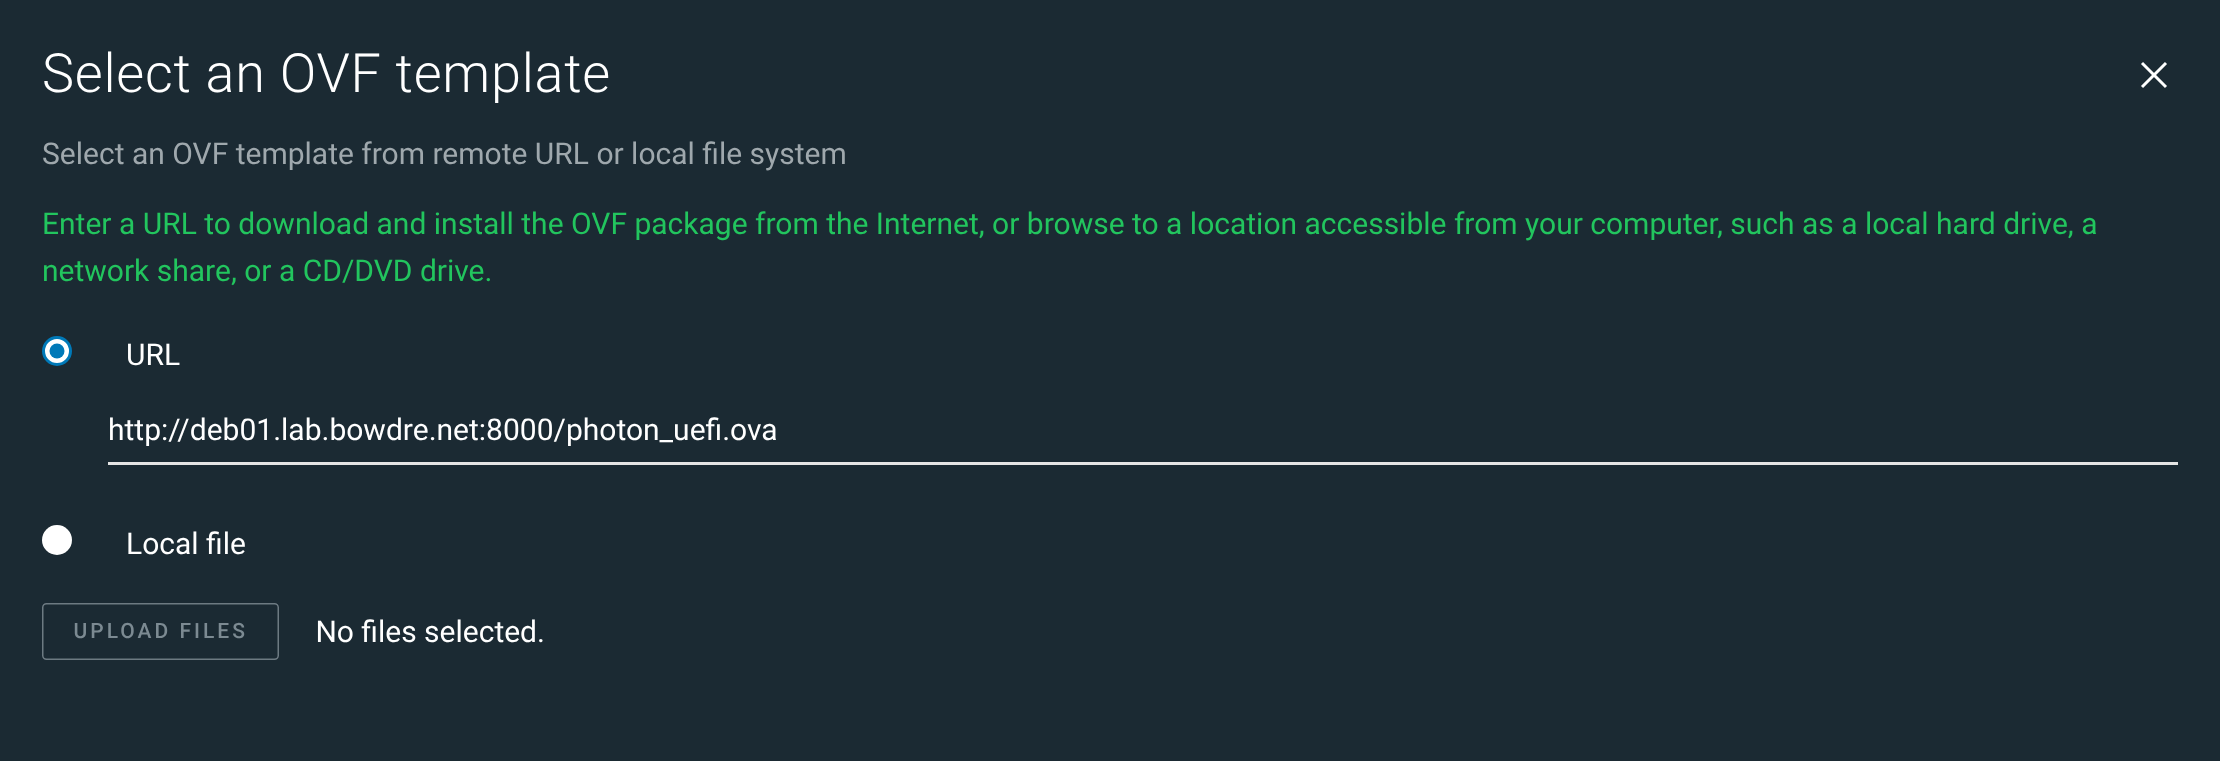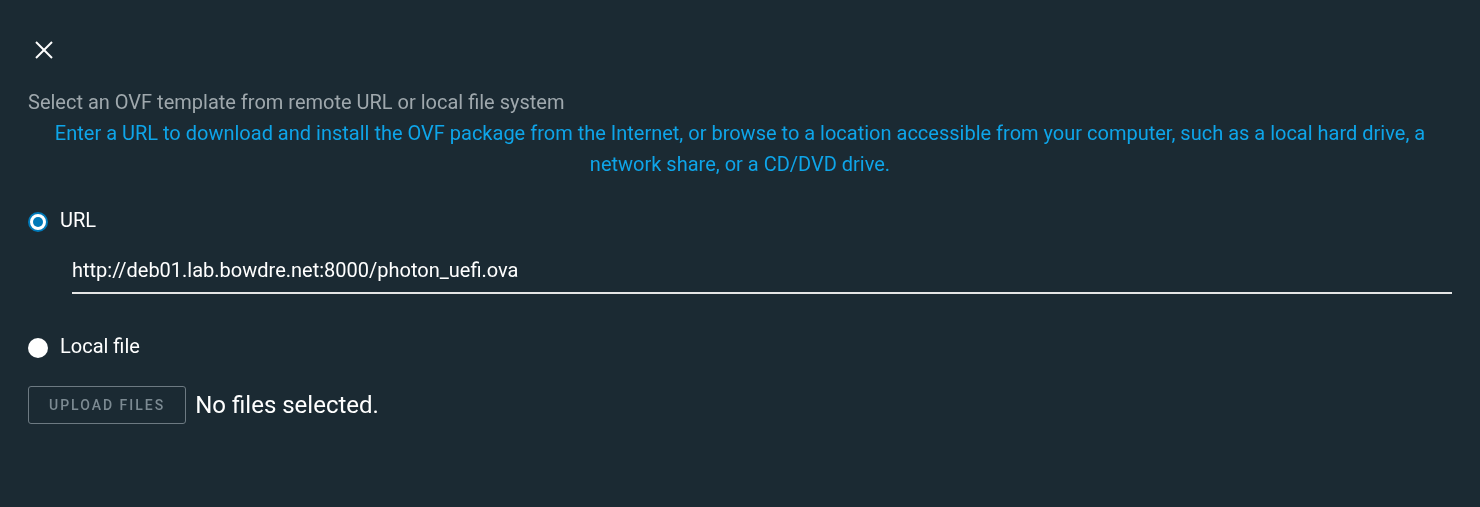--- a/index.html
+++ b/index.html
@@ -37,35 +37,35 @@
     }
     .close-btn svg {
       width: 24px;
       height: 24px;
       stroke: #ffffff;
       stroke-width: 2;
     }
     .subtitle {
       font-size: 20px;
       color: #9fa8ad;
-      margin-bottom: 4px;
+      margin-bottom: 20px;
       font-weight: 400;
     }
     .description {
       font-size: 20px;
-      color: #0ea5e9;
+      color: #22c55e;
       line-height: 1.55;
       margin-bottom: 28px;
       font-weight: 400;
-      text-align: center;
     }
     .radio-group {
       display: flex;
-      align-items: flex-end;
+      align-items: flex-start;
       margin-bottom: 18px;
+      gap: 24px;
     }
     .radio-outer {
       width: 20px;
       height: 20px;
       border-radius: 50%;
       background-color: #ffffff;
       display: flex;
       align-items: center;
       justify-content: center;
       margin-right: 12px;
@@ -108,45 +108,46 @@
     .url-input::placeholder {
       color: #6d7a82;
     }
     .local-file-section {
       margin-top: 12px;
     }
     .upload-row {
       display: flex;
       align-items: center;
       margin-top: 28px;
-      gap: 9px;
+      gap: 24px;
     }
     .upload-btn {
       background-color: transparent;
       border: 1px solid #6d7a82;
       color: #7c8a92;
       font-size: 14px;
       letter-spacing: 2px;
       padding: 10px 20px;
       cursor: pointer;
       font-family: inherit;
       font-weight: 500;
       text-transform: uppercase;
       border-radius: 3px;
     }
     .upload-status {
-      font-size: 24px;
+      font-size: 20px;
       color: #ffffff;
       font-weight: 400;
     }
   </style>
 </head>
 <body>
 
 <div class="header">
+  <h1 class="title">Select an OVF template</h1>
   <div class="close-btn">
     <svg viewBox="0 0 24 24" fill="none">
       <line x1="4" y1="4" x2="20" y2="20"></line>
       <line x1="20" y1="4" x2="4" y2="20"></line>
     </svg>
   </div>
 </div>
 
 <div class="subtitle">Select an OVF template from remote URL or local file system</div>
 <div class="description">Enter a URL to download and install the OVF package from the Internet, or browse to a location accessible from your computer, such as a local hard drive, a network share, or a CD/DVD drive.</div>

